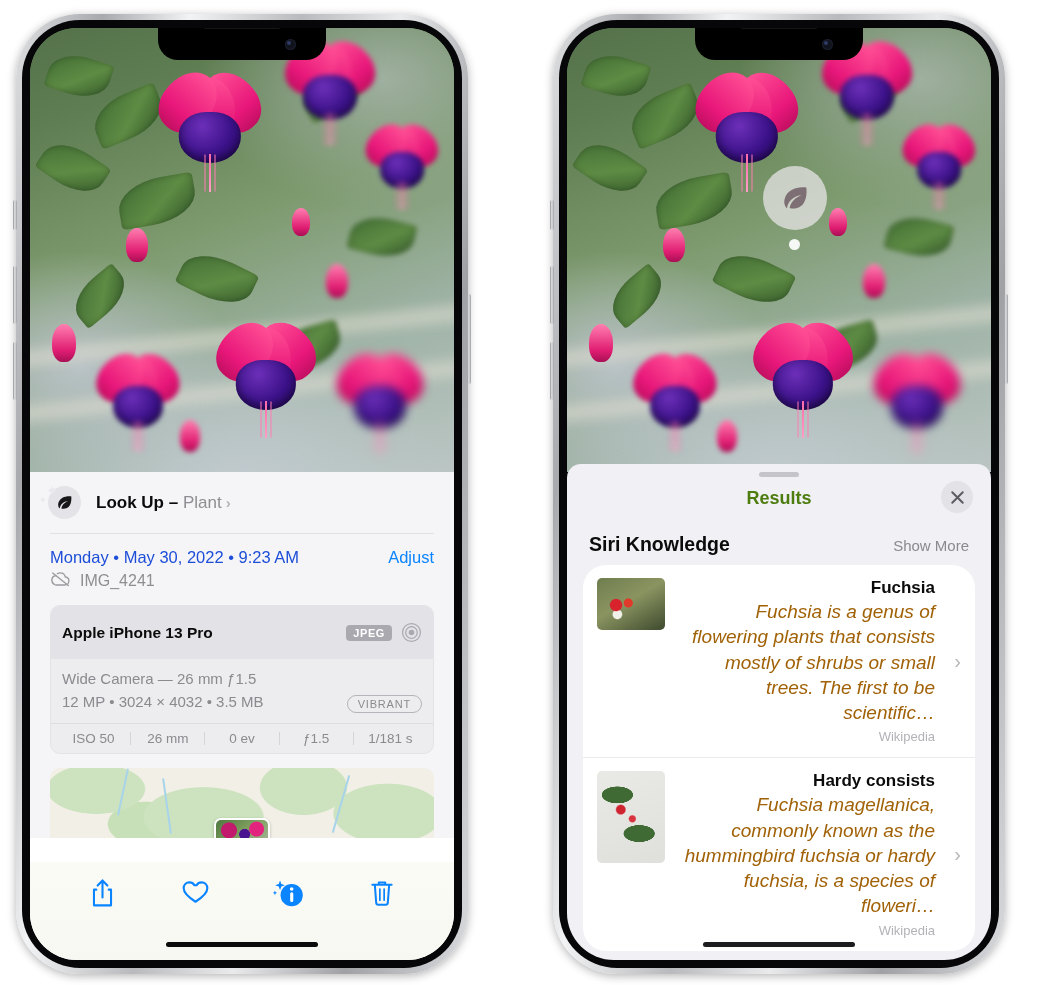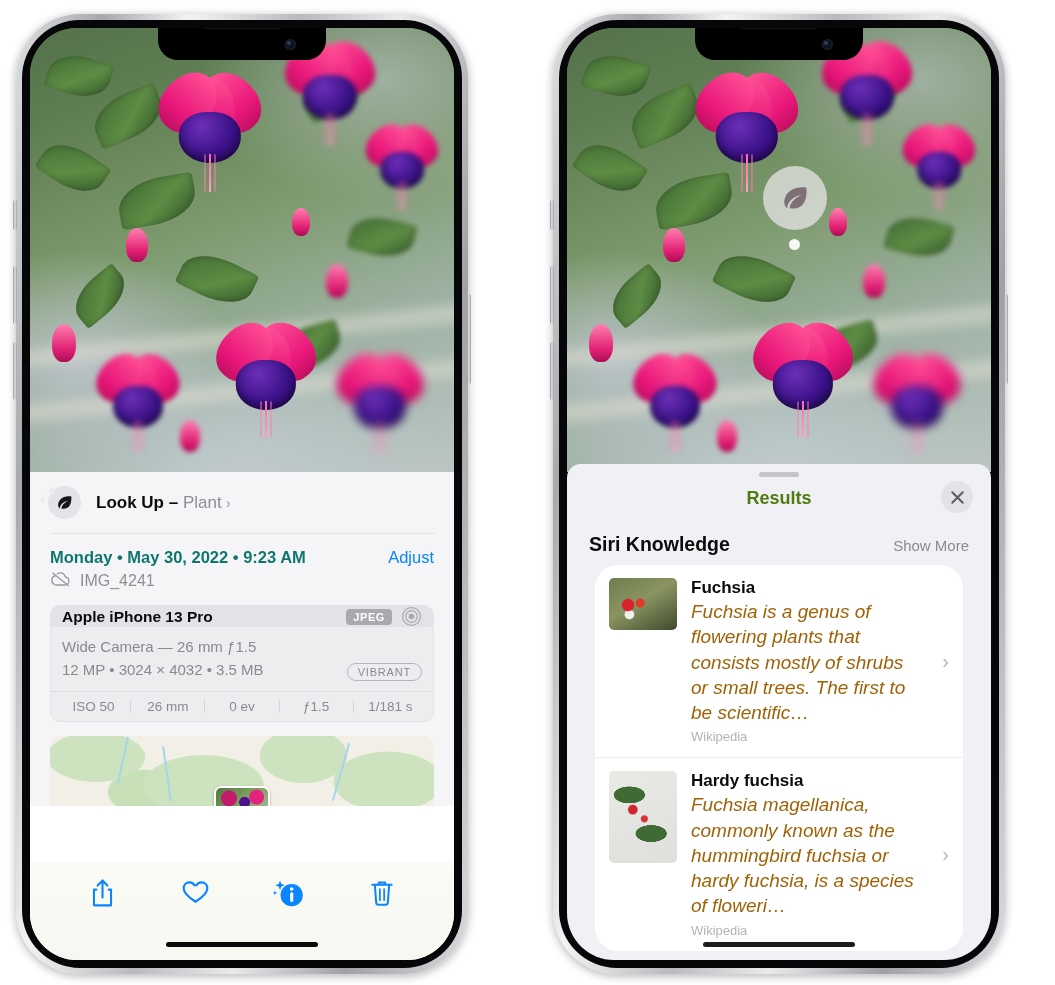--- a/index.html
+++ b/index.html
@@ -144,32 +144,32 @@
   .lookup-text { font-size: 17px; font-weight: 700; color: #0b0b0c; }
   .lookup-text .muted { font-weight: 400; color: #8e8e93; }
   .chev-sm { color: #b6b6bb; font-size: 15px; margin-left: 4px; }
 
   .hrule { height: 1px; background: #e2e2e6; margin: 0 20px; }
 
   .date-row {
     display: flex; align-items: baseline; justify-content: space-between;
     padding: 14px 20px 2px 20px;
   }
-  .date-text { font-size: 16.5px; font-weight: 700; color: #0f766e; }
+  .date-text { font-size: 16.5px; font-weight: 400; color: #1d4ed8; }
   .adjust { font-size: 16.5px; color: #0a84ff; }
   .fname-row { display: flex; align-items: center; gap: 9px; padding: 2px 20px 12px 20px; }
   .fname { font-size: 16px; color: #8e8e93; }
 
   .exif-card {
     margin: 2px 20px 0 20px; border-radius: 10px; overflow: hidden;
     background: #ededf0; border: 1px solid #e3e3e7;
   }
   .exif-head {
     display: flex; align-items: center; justify-content: space-between;
-    padding: 0 11px; background: #e3e3e7; gap: 48px;
+    padding: 16px 11px; background: #e3e3e7; gap: 48px;
   }
   .exif-title { font-size: 15.5px; font-weight: 700; color: #0b0b0c; }
   .exif-head-right { display: flex; align-items: center; gap: 9px; }
   .pill-jpeg {
     background: #a9a9af; color: #fff; font-size: 11px; font-weight: 700;
     letter-spacing: .6px; padding: 2px 7px; border-radius: 4px;
   }
   .lens-ico { width: 21px; height: 21px; }
   .exif-mid { padding: 8px 11px 9px 11px; position: relative; }
   .exif-line { font-size: 15px; color: #8a8a8f; line-height: 1.55; }
@@ -255,21 +255,21 @@
     width: 32px; height: 32px; border-radius: 50%; background: #e2e2e7;
     display: flex; align-items: center; justify-content: center;
   }
   .sec-head {
     display: flex; align-items: baseline; justify-content: space-between;
     padding: 14px 22px 9px 22px;
   }
   .sec-title { font-size: 19.5px; font-weight: 700; color: #0b0b0c; }
   .show-more { font-size: 15px; color: #8a8a8f; }
   .know-card {
-    margin: 0 28px; background: #fff; border-radius: 23px; overflow: hidden;
+    margin: 0 16px; background: #fff; border-radius: 23px; overflow: hidden; text-align: right;
   }
   .know-row { display: flex; align-items: flex-start; gap: 14px; padding: 13px 14px; position: relative; }
   .know-row + .know-row { border-top: 1px solid #ececef; }
   .know-thumb { flex: none; border-radius: 5px; overflow: hidden; }
   .kt1 {
     width: 68px; height: 52px;
     background:
       radial-gradient(circle at 28% 52%, #d8222c 0 10%, transparent 12%),
       radial-gradient(circle at 46% 48%, #e03a2a 0 9%, transparent 11%),
       radial-gradient(circle at 30% 70%, #f1f0ea 0 7%, transparent 9%),
@@ -637,21 +637,21 @@
             <span class="know-text">
               <span class="know-title" style="display:block">Fuchsia</span>
               <span class="know-snip" style="display:block">Fuchsia is a genus of flowering plants that consists mostly of shrubs or small trees. The first to be scientific…</span>
               <span class="know-src" style="display:block">Wikipedia</span>
             </span>
             <span class="know-chev">›</span>
           </div>
           <div class="know-row">
             <span class="know-thumb kt2"></span>
             <span class="know-text">
-              <span class="know-title" style="display:block">Hardy fuchsia</span>
+              <span class="know-title" style="display:block">Hardy consists</span>
               <span class="know-snip" style="display:block">Fuchsia magellanica, commonly known as the hummingbird fuchsia or hardy fuchsia, is a species of floweri…</span>
               <span class="know-src" style="display:block">Wikipedia</span>
             </span>
             <span class="know-chev">›</span>
           </div>
         </div>
 
         <div class="sec-head" style="padding-bottom:6px">
           <span class="sec-title">Similar Web Images</span>
         </div>

